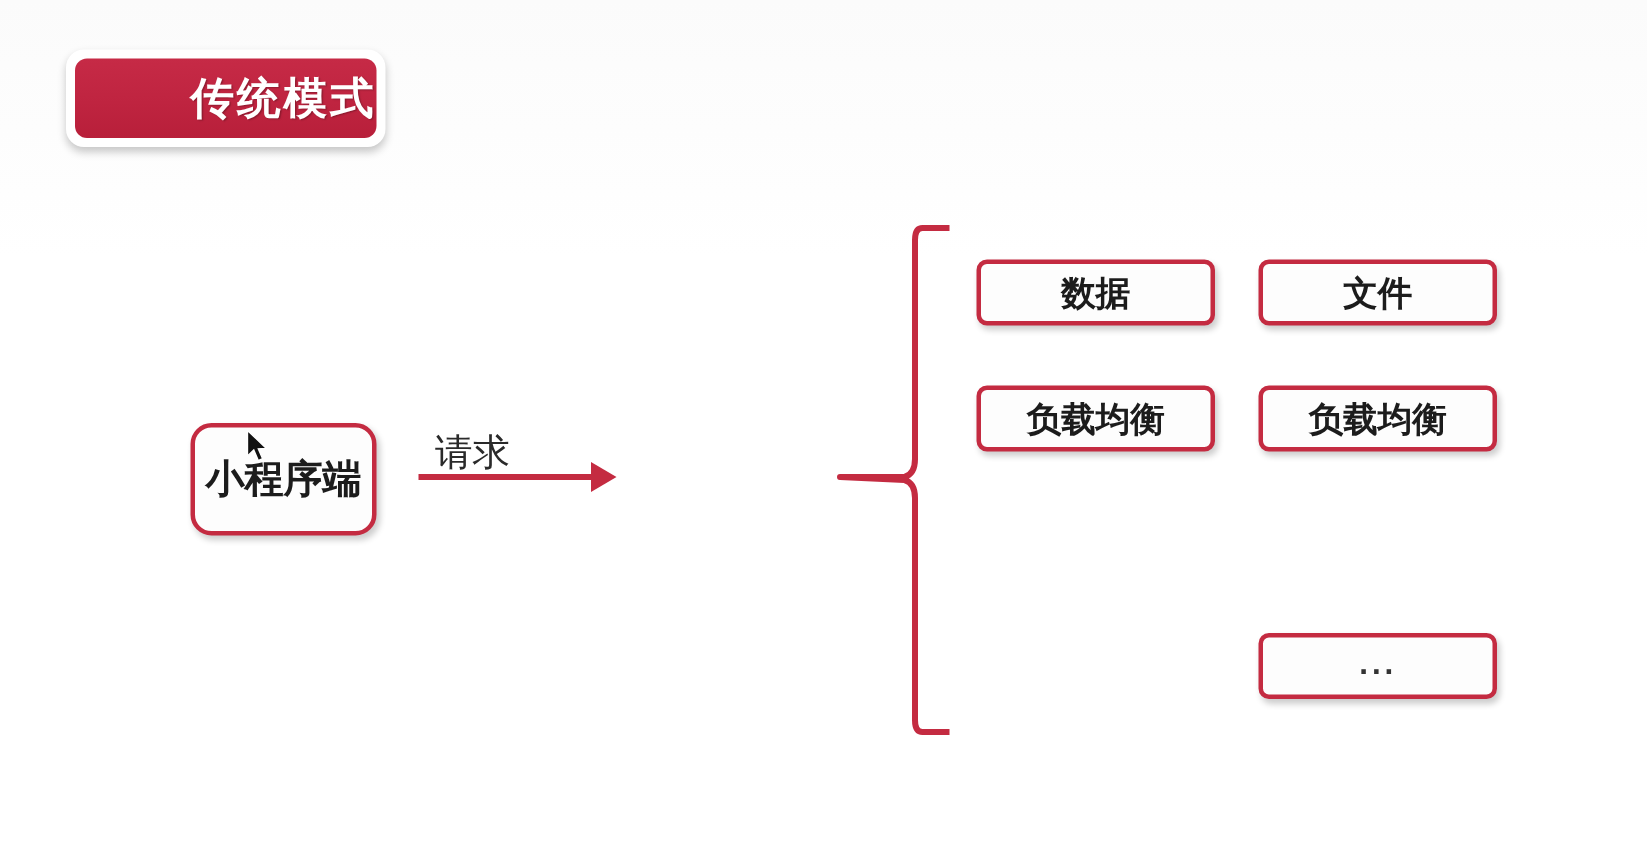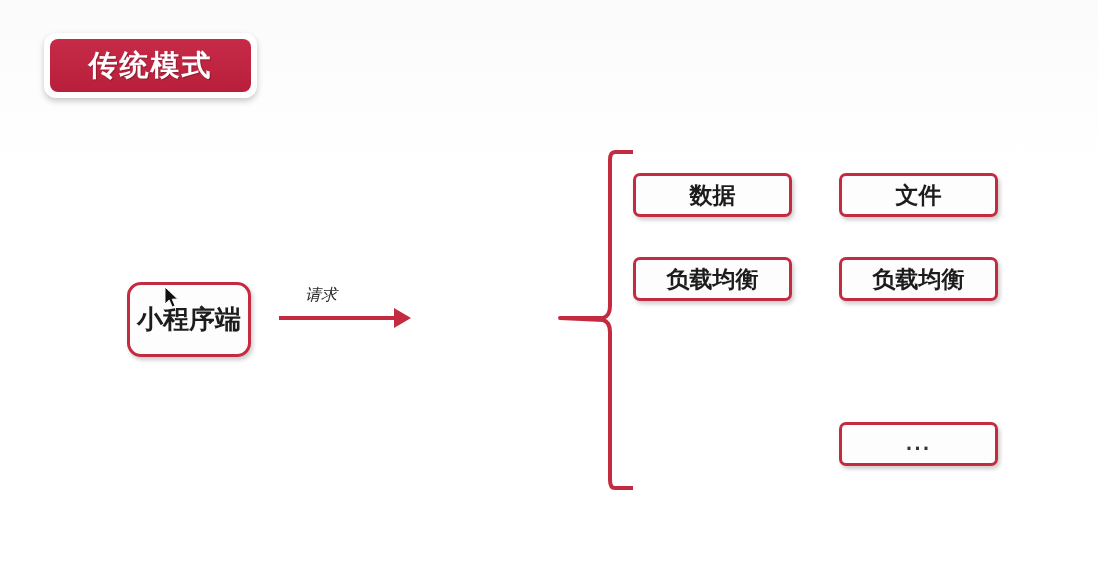--- a/index.html
+++ b/index.html
@@ -32,21 +32,21 @@
     box-shadow: 0 3px 6px rgba(0,0,0,0.22);
     padding: 6px;
   }
   #title-badge-inner {
     width: 100%;
     height: 100%;
     border-radius: 8px;
     background: linear-gradient(180deg, #c62a46 0%, #bf2440 55%, #b81f3a 100%);
     display: flex;
     align-items: center;
-    justify-content: center;
+    justify-content: flex-end;
   }
   #title-badge-text {
     color: #ffffff;
     font-size: 29px;
     font-weight: bold;
     letter-spacing: 2px;
     line-height: 1;
     text-shadow: 1px 1px 1px rgba(0,0,0,0.25);
     white-space: nowrap;
   }
@@ -74,21 +74,21 @@
   }
   .node.chip.muted {
     font-size: 17px;
     color: #333333;
     letter-spacing: 2px;
   }
 
   #node-client { left: 127px; top: 282px; width: 124px; height: 75px; }
   #node-backend { left: 410px; top: 280px; width: 151px; height: 77px; }
 
-  .chip-col-left  { left: 633px; width: 159px; }
+  .chip-col-left  { left: 651px; width: 159px; }
   .chip-col-right { left: 815px; width: 159px; margin-left: 24px; }
   .chip-row-1 { top: 173px; height: 44px; }
   .chip-row-2 { top: 257px; height: 44px; }
   .chip-row-3 { top: 340px; height: 44px; }
   .chip-row-4 { top: 422px; height: 44px; }
 
   
   #arrow-line {
     position: absolute;
     left: 279px;
@@ -102,27 +102,26 @@
     left: 394px;
     top: 308px;
     width: 0;
     height: 0;
     border-top: 10px solid transparent;
     border-bottom: 10px solid transparent;
     border-left: 17px solid #c42b41;
   }
   #arrow-label {
     position: absolute;
-    left: 305px;
+    left: 290px;
     top: 285px;
-    font-size: 16px;
+    font-size: 25px;
     color: #2a2a2a;
     font-weight: normal;
     white-space: nowrap;
-    font-style: italic;
   }
 
   
   #brace {
     position: absolute;
     left: 553px;
     top: 148px;
     width: 80px;
     height: 345px;
     pointer-events: none;

